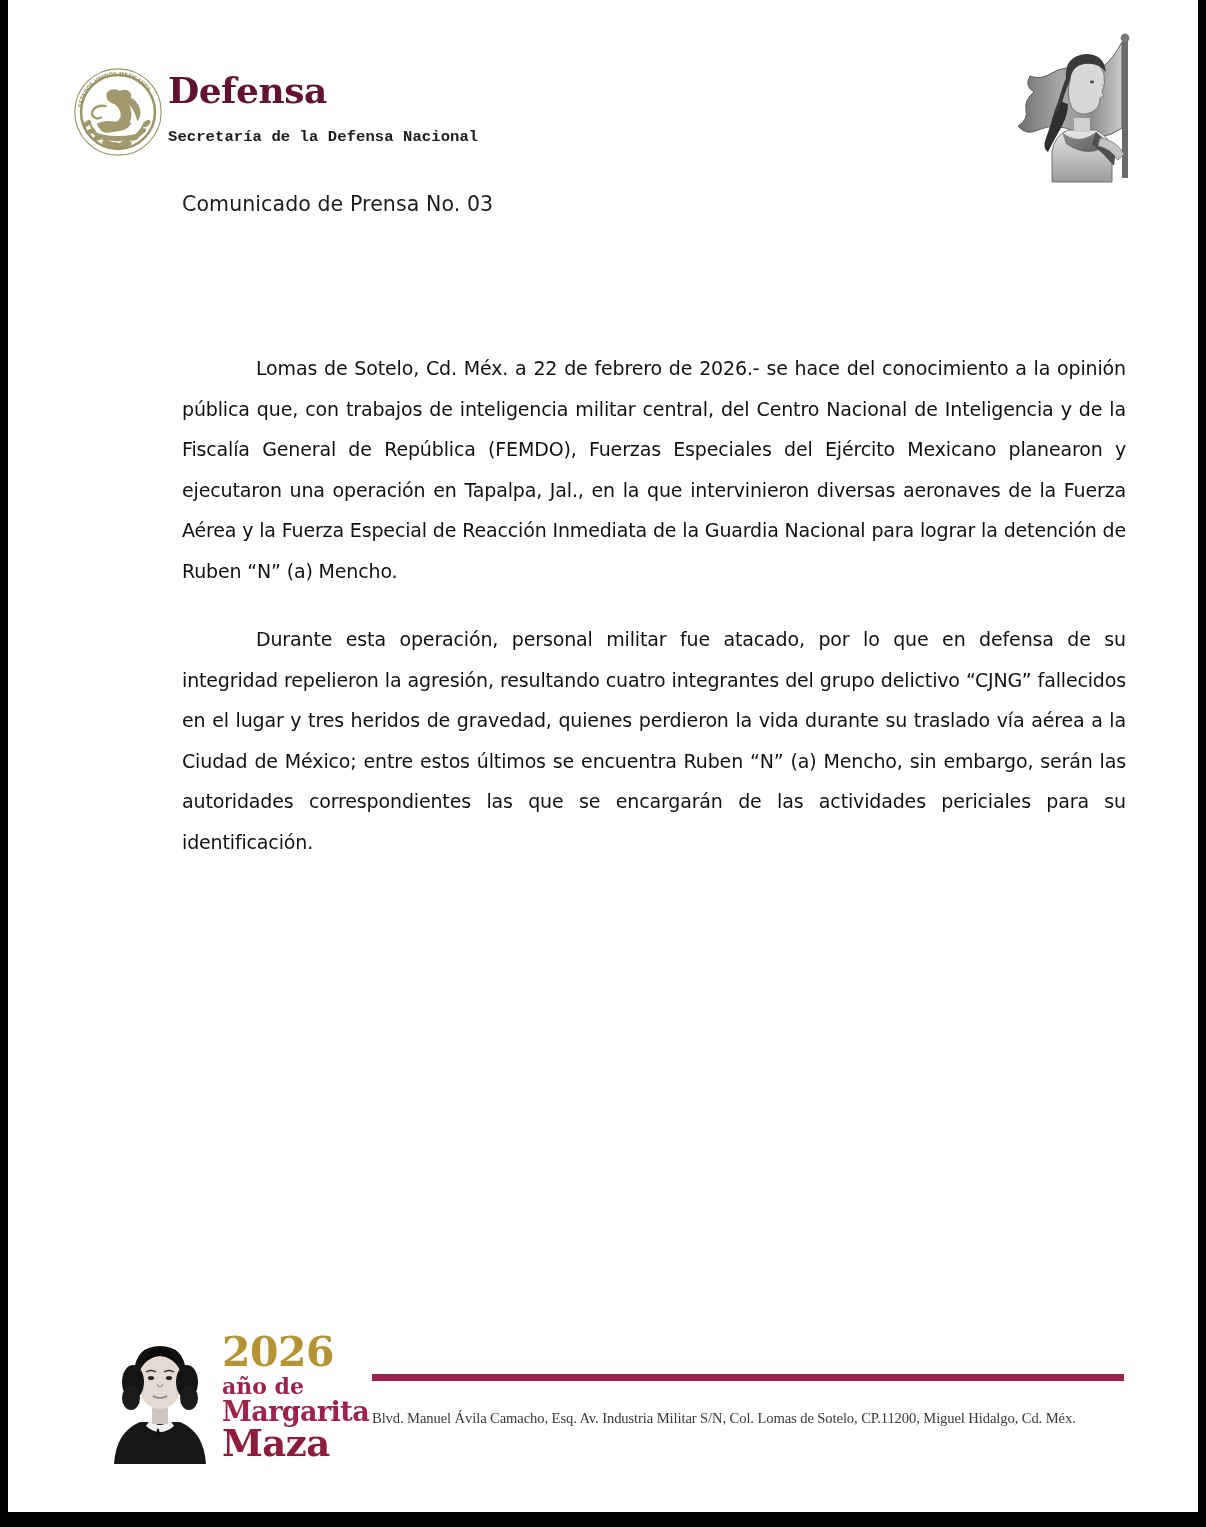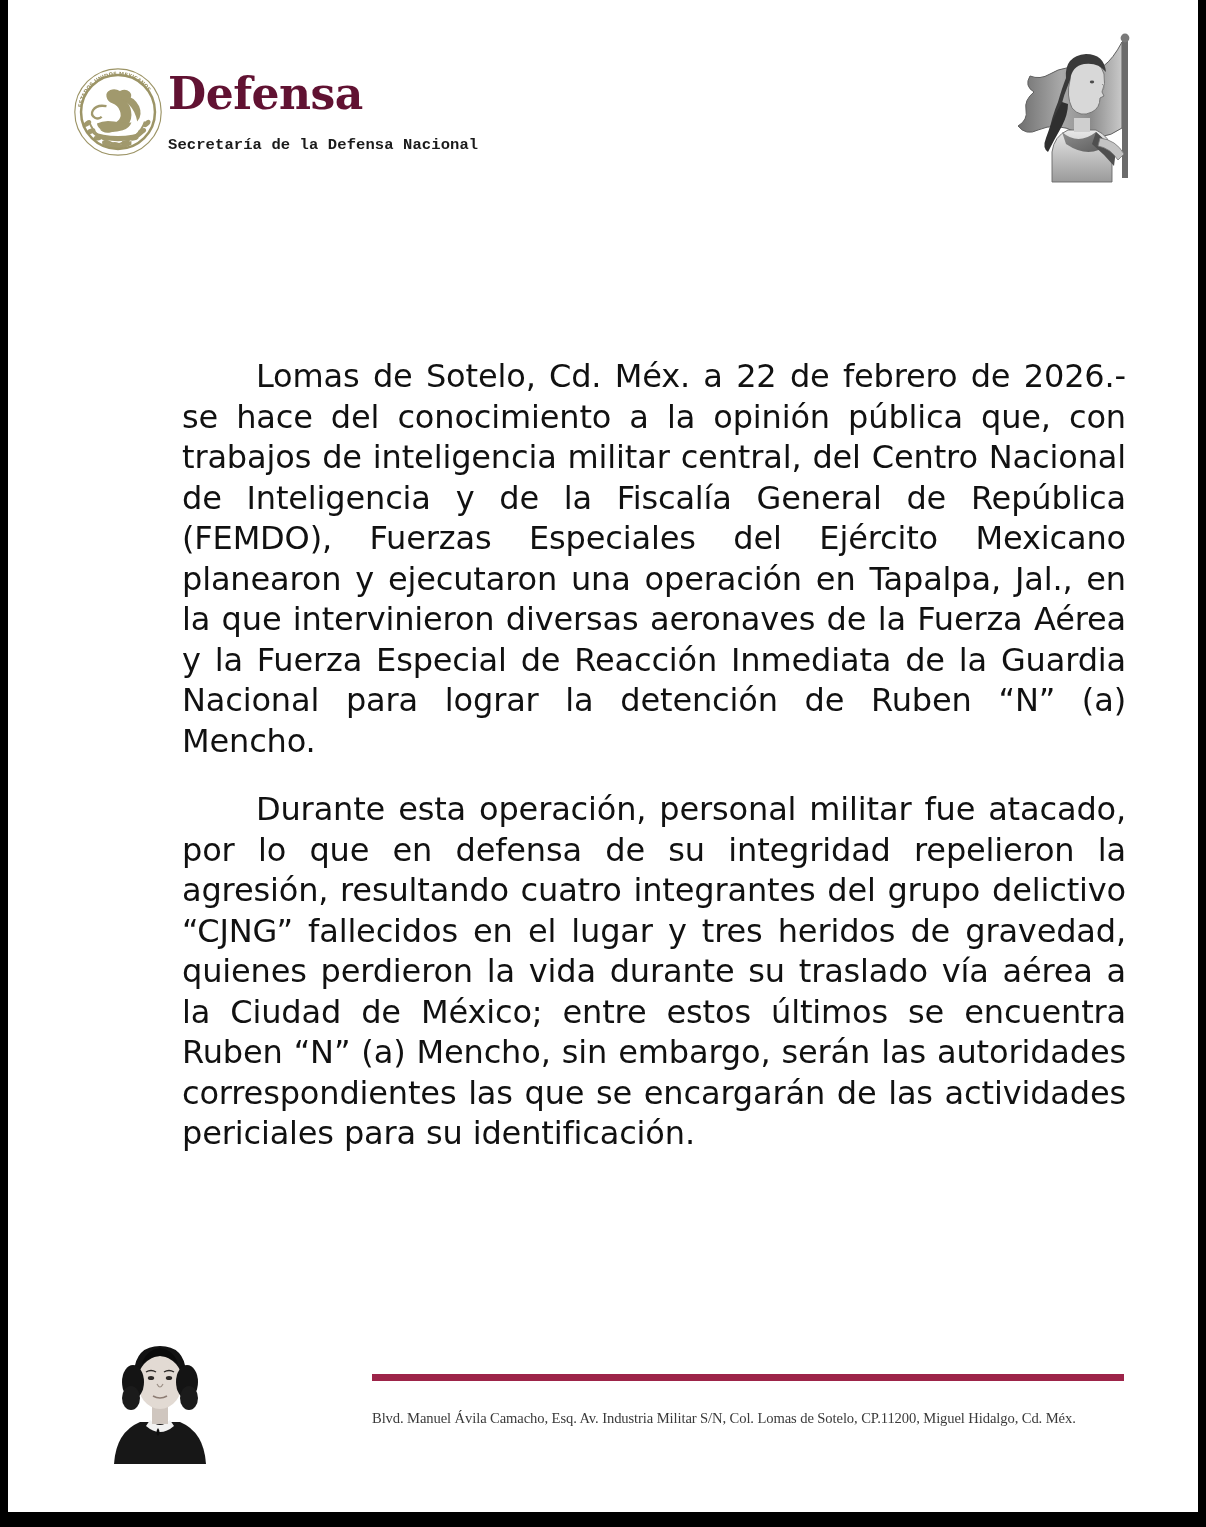--- a/index.html
+++ b/index.html
@@ -41,21 +41,21 @@
     height: 100px;
   }
   .wordmark {
     position: absolute;
     left: 160px;
     top: 72px;
     width: 420px;
   }
   .wordmark .brand {
     font-family: "DejaVu Serif", "Liberation Serif", serif;
-    font-size: 44px;
+    font-size: 36px;
     font-weight: 700;
     color: #611232;
     letter-spacing: -0.5px;
     line-height: 1.02;
     margin: 0;
     display: block;
   }
   .wordmark .brand-sub {
     font-family: Liberation Mono, monospace;
     font-size: 15.5px;
@@ -97,24 +97,24 @@
   .content {
     position: absolute;
     left: 174px;
     top: 340px;
     width: 944px;
   }
   .para {
     text-align: justify;
     text-justify: inter-word;
     text-indent: 74px;
-    font-size: 32px;
+    font-size: 19px;
     line-height: 40.5px;
     color: #111111;
-    margin: 16px 0 28px 0;
+    margin: 8px 0 28px 0;
     letter-spacing: -0.15px;
     -webkit-hyphens: none;
     hyphens: none;
   }
   .para:last-child { margin-bottom: 0; }
 
   
   .footer {
     position: absolute;
     left: 0;
@@ -286,20 +286,21 @@
 
         <path d="M62 46 Q60 24 82 22 Q100 22 102 40 Q94 30 80 32 Q68 34 66 48 Q60 62 56 78 Q50 96 44 104 Q48 84 54 70 Q58 56 62 46 Z" fill="#3a3a3a"></path>
         <path d="M58 70 Q48 88 42 106 Q38 116 44 120 Q50 108 58 94 Q64 82 64 72 Z" fill="#2f2f2f"></path>
 
         <path d="M98 52 q4 3 0 7" fill="none" stroke="#8a8a8a" stroke-width="0.9"></path>
         <ellipse cx="88" cy="50" rx="2.2" ry="1.4" fill="#4c4c4c"></ellipse>
       </svg>
     </div>
   </div>
 
+  <div class="doc-number">Comunicado de Prensa No. 03</div>
 
 
   <div class="content">
     <p class="para">Lomas de Sotelo, Cd. Méx. a 22 de febrero de 2026.- se hace del conocimiento a la opinión pública que, con trabajos de inteligencia militar central, del Centro Nacional de Inteligencia y de la Fiscalía General de República (FEMDO), Fuerzas Especiales del Ejército Mexicano planearon y ejecutaron una operación en Tapalpa, Jal., en la que intervinieron diversas aeronaves de la Fuerza Aérea y la Fuerza Especial de Reacción Inmediata de la Guardia Nacional para lograr la detención de Ruben “N” (a) Mencho.</p>
     <p class="para">Durante esta operación, personal militar fue atacado, por lo que en defensa de su integridad repelieron la agresión, resultando cuatro integrantes del grupo delictivo “CJNG” fallecidos en el lugar y tres heridos de gravedad, quienes perdieron la vida durante su traslado vía aérea a la Ciudad de México; entre estos últimos se encuentra Ruben “N” (a) Mencho, sin embargo, serán las autoridades correspondientes las que se encargarán de las actividades periciales para su identificación.</p>
   </div>
 
   <div class="footer">
 
     <div class="maza-badge">
@@ -323,20 +324,26 @@
           <ellipse cx="89" cy="74" rx="9" ry="12" fill="#1b1b1b"></ellipse>
 
           <ellipse cx="51" cy="54" rx="3.2" ry="2.1" fill="#2e2a28"></ellipse>
           <ellipse cx="69" cy="54" rx="3.2" ry="2.1" fill="#2e2a28"></ellipse>
           <path d="M46 48 q5 -3 10 0" fill="none" stroke="#2e2a28" stroke-width="1.4"></path>
           <path d="M64 48 q5 -3 10 0" fill="none" stroke="#2e2a28" stroke-width="1.4"></path>
           <path d="M57 60 q3 6 6 0" fill="none" stroke="#9c8f86" stroke-width="1.2"></path>
           <path d="M53 72 q7 4 14 0" fill="none" stroke="#8d7d74" stroke-width="1.6"></path>
         </svg>
       </div>
+      <div class="maza-text">
+        <span class="maza-year">2026</span>
+        <span class="maza-ano">año de</span>
+        <span class="maza-first">Margarita</span>
+        <span class="maza-last">Maza</span>
+      </div>
     </div>
 
     <div class="footer-rule"></div>
 
     <div class="footer-address">
       <span>Blvd. Manuel Ávila Camacho, Esq. Av. Industria Militar S/N, Col. Lomas de Sotelo, CP.11200, Miguel Hidalgo, Cd. Méx.</span>
     </div>
   </div>
 
 </div>

